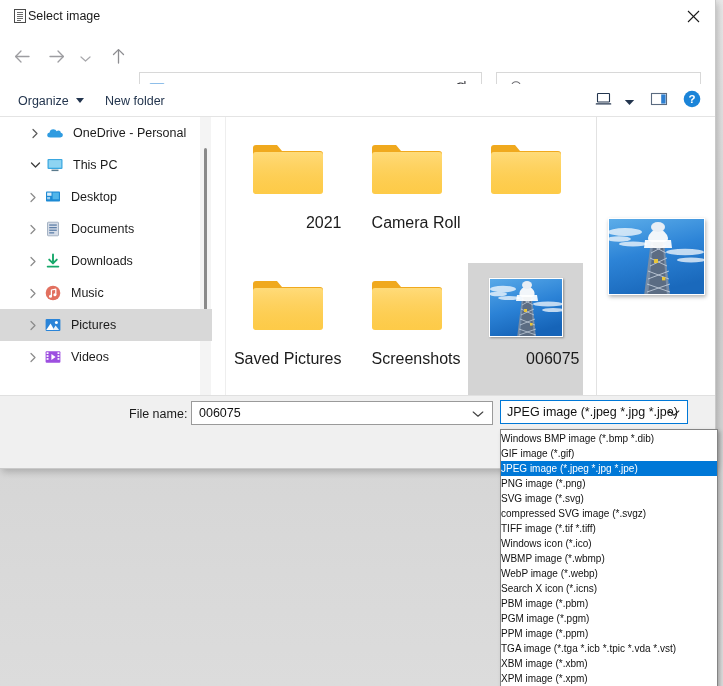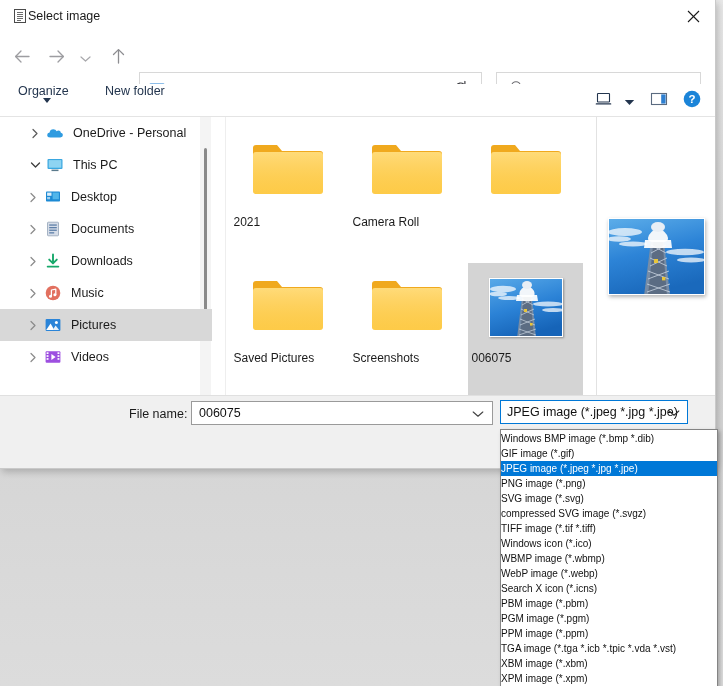--- a/index.html
+++ b/index.html
@@ -109,21 +109,20 @@
     position: absolute; left: 0; top: 84px;
     width: 716px; height: 33px;
     background: #ffffff;
     border-bottom: 1px solid #e4e4e4;
   }
   .cmd-item {
     position: absolute; top: 0; height: 33px;
     display: flex; align-items: center;
     font-size: 12.5px; color: #23354e;
     white-space: nowrap;
-    flex-direction: column;
   }
   .cmd-organize { left: 18px; }
   .cmd-newfolder { left: 105px; }
   .caret-dn {
     display: inline-block; margin-left: 7px;
     width: 0; height: 0;
     border-left: 4px solid transparent;
     border-right: 4px solid transparent;
     border-top: 5px solid #23354e;
   }
@@ -198,22 +197,22 @@
     margin: 0 0 4px 4px;
     display: flex; flex-direction: column;
     align-items: center;
   }
   .cell.selected { background: #d4d4d4; }
   .cell-ico {
     height: 88px;
     display: flex; align-items: center; justify-content: center;
   }
   .cell-label {
-    font-size: 12px; color: #1b1b1b;
-    text-align: left; line-height: 15px;
+    font-size: 16px; color: #1b1b1b;
+    text-align: right; line-height: 15px;
     width: 108px;
     word-wrap: break-word;
   }
   .thumb-shot {
     width: 74px; height: 59px;
     border: 1px solid #ffffff;
     box-shadow: 1px 1px 2px rgba(0,0,0,.33);
     overflow: hidden; position: relative;
   }
 

